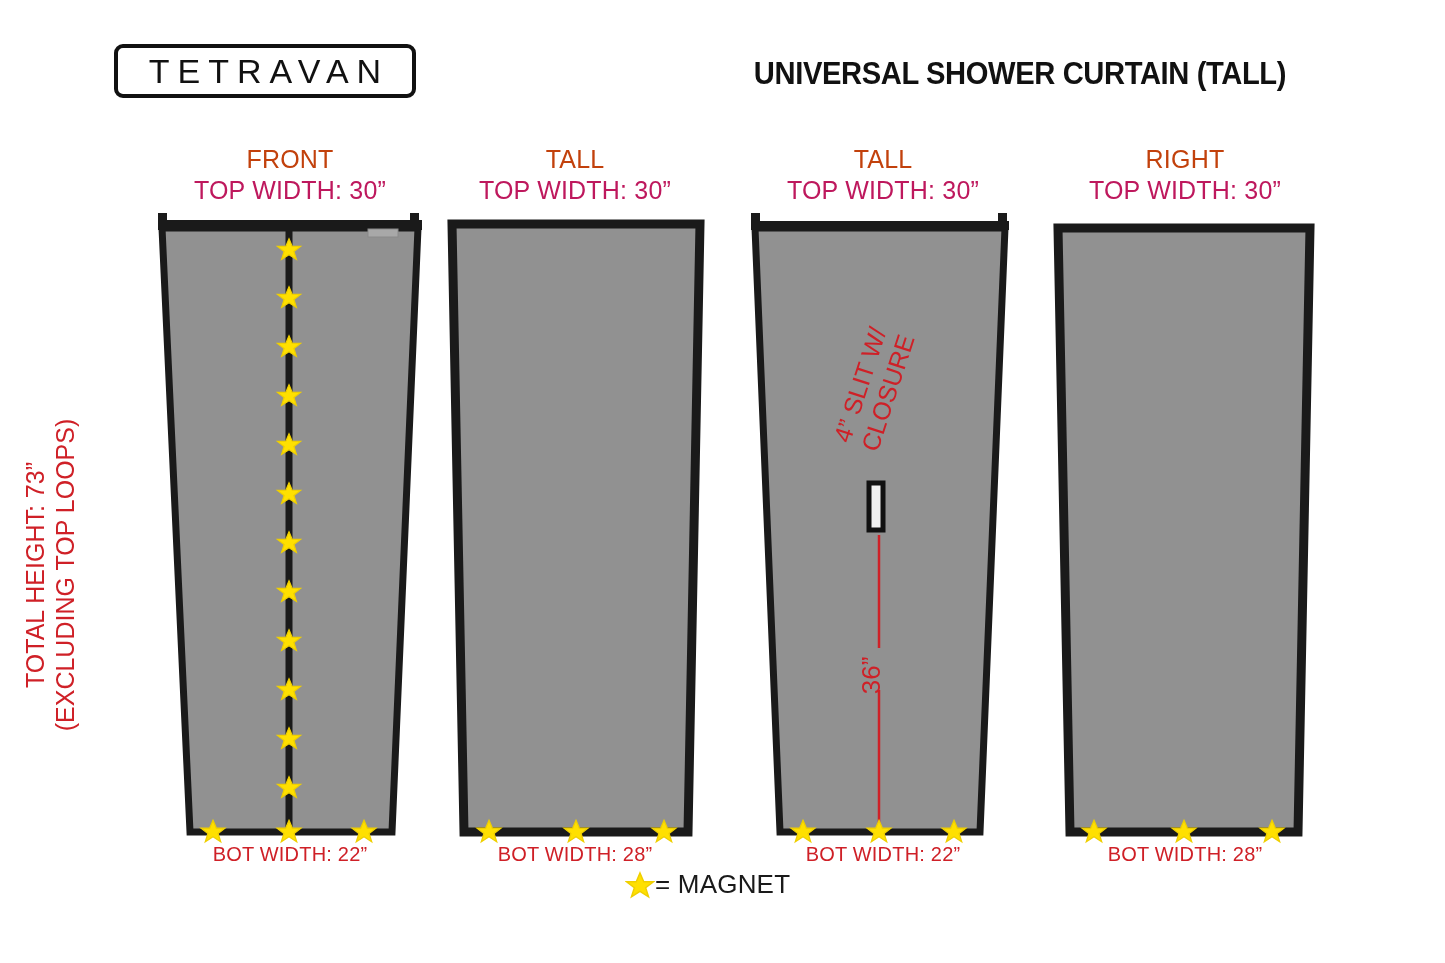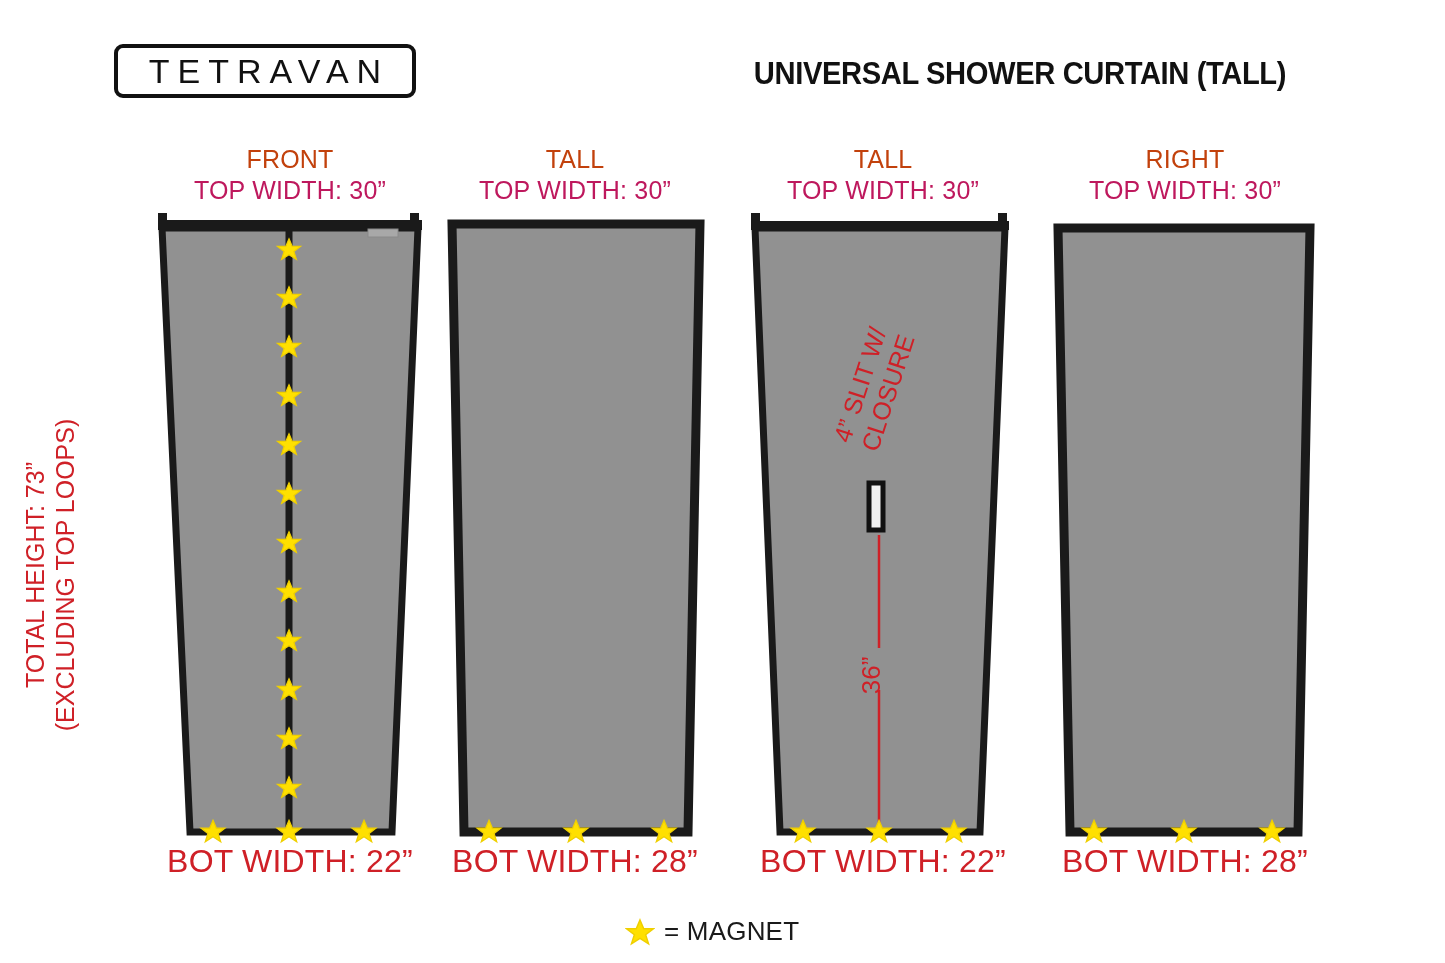--- a/index.html
+++ b/index.html
@@ -71,21 +71,21 @@
     text-align: center;
     font-size: 25px;
     color: #be185d;
     letter-spacing: 0.2px;
     white-space: nowrap;
   }
   .panel-botwidth {
     position: absolute;
     top: 843px;
     text-align: center;
-    font-size: 32px;
+    font-size: 20px;
     color: #cf2027;
     letter-spacing: 0.2px;
     white-space: nowrap;
   }
 
   .shape-svg { position: absolute; left: 0; top: 0; }
 
   
   #total-height-label {
     position: absolute;
@@ -124,24 +124,23 @@
     font-size: 26px;
     transform: rotate(-90deg);
     transform-origin: center center;
     white-space: nowrap;
   }
 
   
   #legend {
     position: absolute;
     left: 625px;
-    top: 916px;
+    top: 869px;
     display: flex;
     align-items: center;
-    gap: 9px;
   }
   #legend-text {
     font-size: 26px;
     color: #1a1a1a;
     letter-spacing: 0.2px;
   }
 </style>
 </head>
 <body>
 

